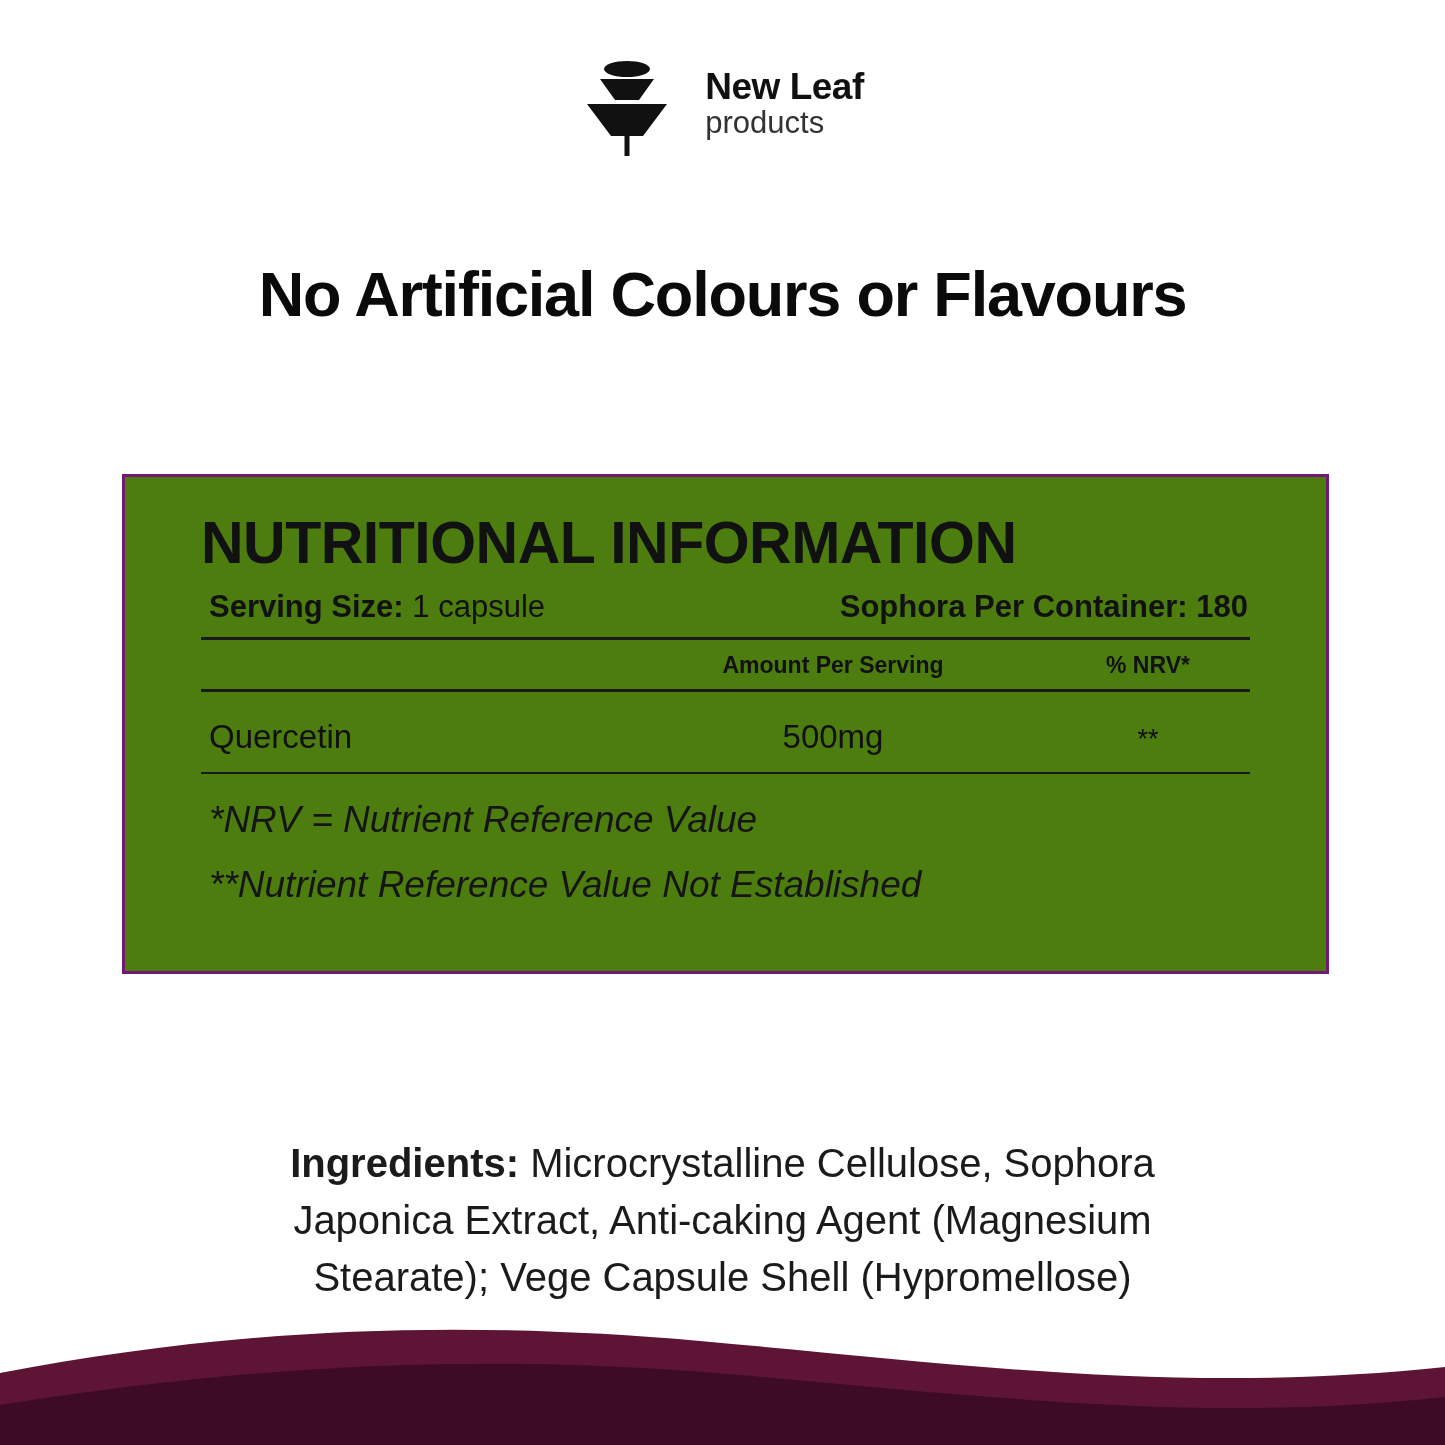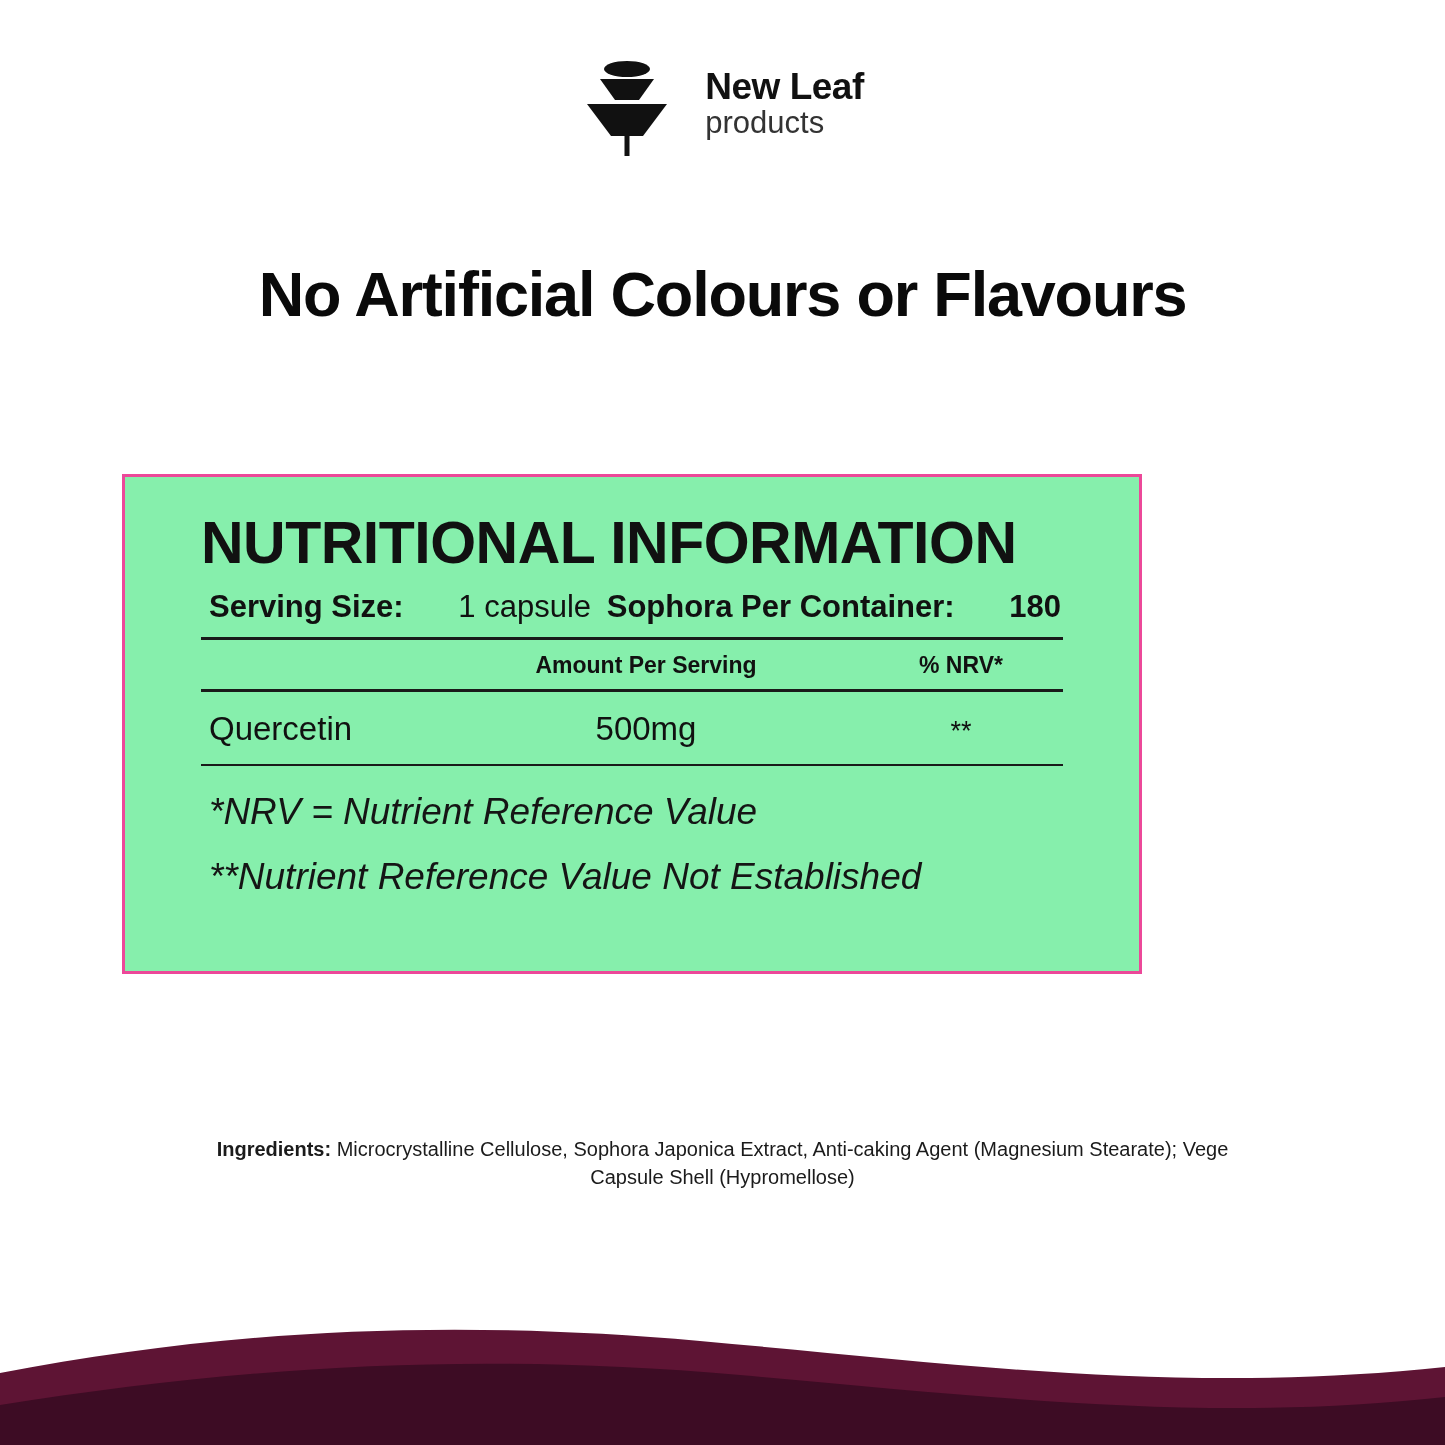--- a/index.html
+++ b/index.html
@@ -63,25 +63,25 @@
     font-weight: bold;
     letter-spacing: -1.2px;
     color: #0a0a0a;
   }
 
   
   .panel {
     position: absolute;
     left: 122px;
     top: 474px;
-    width: 1020px;
+    width: 1207px;
     height: 500px;
-    border: 3px solid #ec4899;
+    border: 3px solid #701a75;
     box-sizing: border-box;
-    background: #86efac;
+    background: #4d7c0f;
   }
   .panel-inner {
     padding: 36px 76px 0 76px;
   }
   .panel-title {
     font-size: 59px;
     font-weight: bold;
     color: #111111;
     letter-spacing: -0.5px;
     line-height: 1.05;
@@ -98,39 +98,39 @@
   }
 
   .serving-row {
     display: flex;
     justify-content: space-between;
     align-items: baseline;
     padding: 14px 2px 12px 8px;
     font-size: 31px;
   }
   .serving-row .lbl { font-weight: bold; }
-  .serving-row .val { font-weight: normal; margin-left: 46px; }
+  .serving-row .val { font-weight: normal; }
   .serving-right { white-space: nowrap; }
   .serving-right .val { font-weight: bold; }
 
   .head-row {
     display: flex;
     align-items: flex-end;
     padding: 12px 2px 10px 8px;
     font-size: 23px;
     font-weight: bold;
   }
   .head-spacer { flex: 1 1 auto; }
   .head-aps { width: 430px; text-align: center; }
   .head-nrv { width: 200px; text-align: center; }
 
   .data-row {
     display: flex;
     align-items: baseline;
-    padding: 18px 2px 16px 8px;
+    padding: 26px 2px 16px 8px;
     font-size: 33px;
   }
   .data-name { flex: 1 1 auto; }
   .data-amount { width: 430px; text-align: center; }
   .data-nrv { width: 200px; text-align: center; font-size: 27px; }
 
   .footnotes {
     padding: 14px 2px 0 8px;
   }
   .footnote {
@@ -140,21 +140,21 @@
     line-height: 1.75;
   }
 
   
   .ingredients {
     position: absolute;
     left: 215px;
     top: 1135px;
     width: 1015px;
     text-align: center;
-    font-size: 20px;
+    font-size: 40px;
     line-height: 1.42;
     color: #1b1b1b;
   }
   .ingredients .lbl { font-weight: bold; }
 
   
   .wave {
     position: absolute;
     left: 0;
     bottom: 0;

